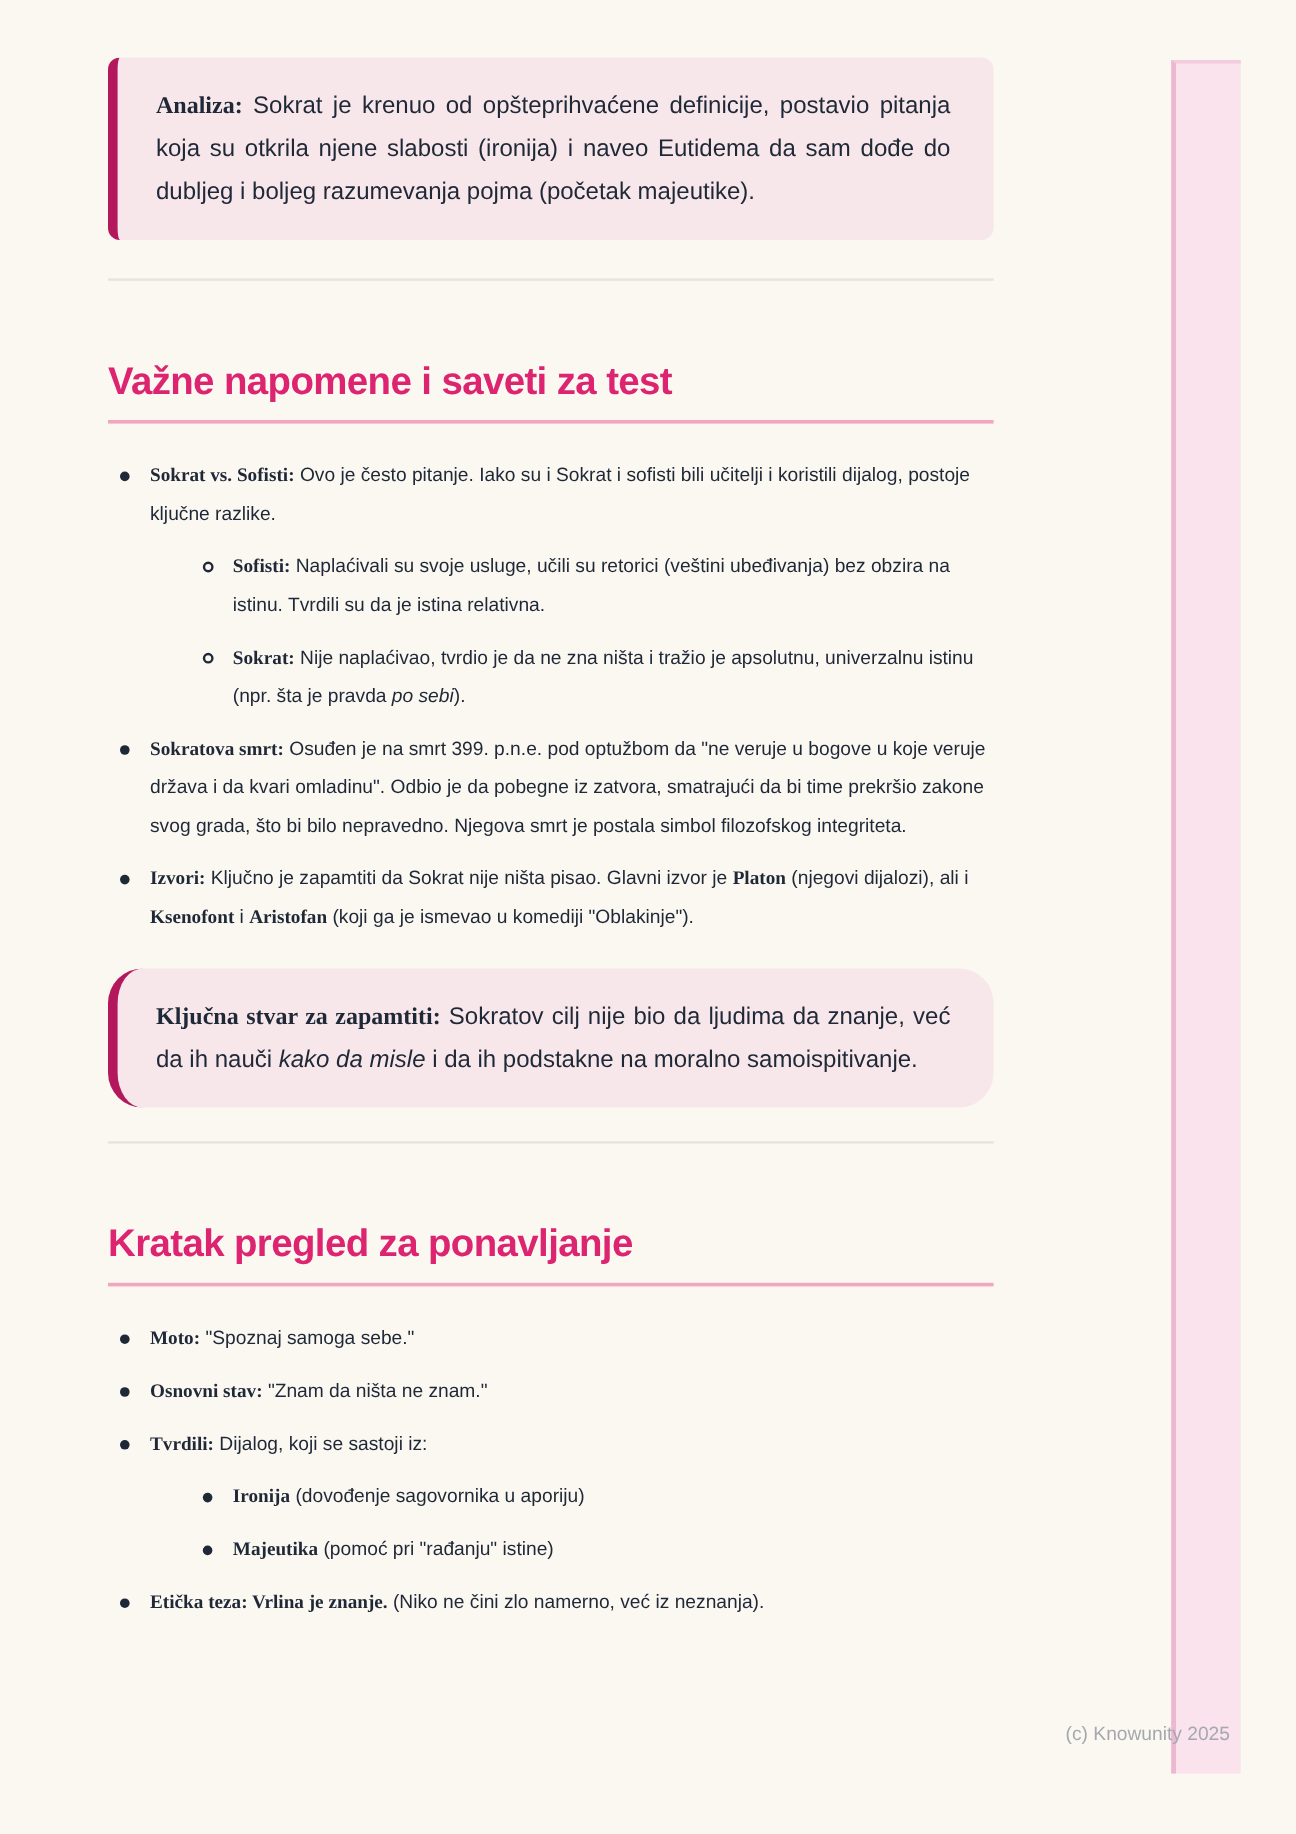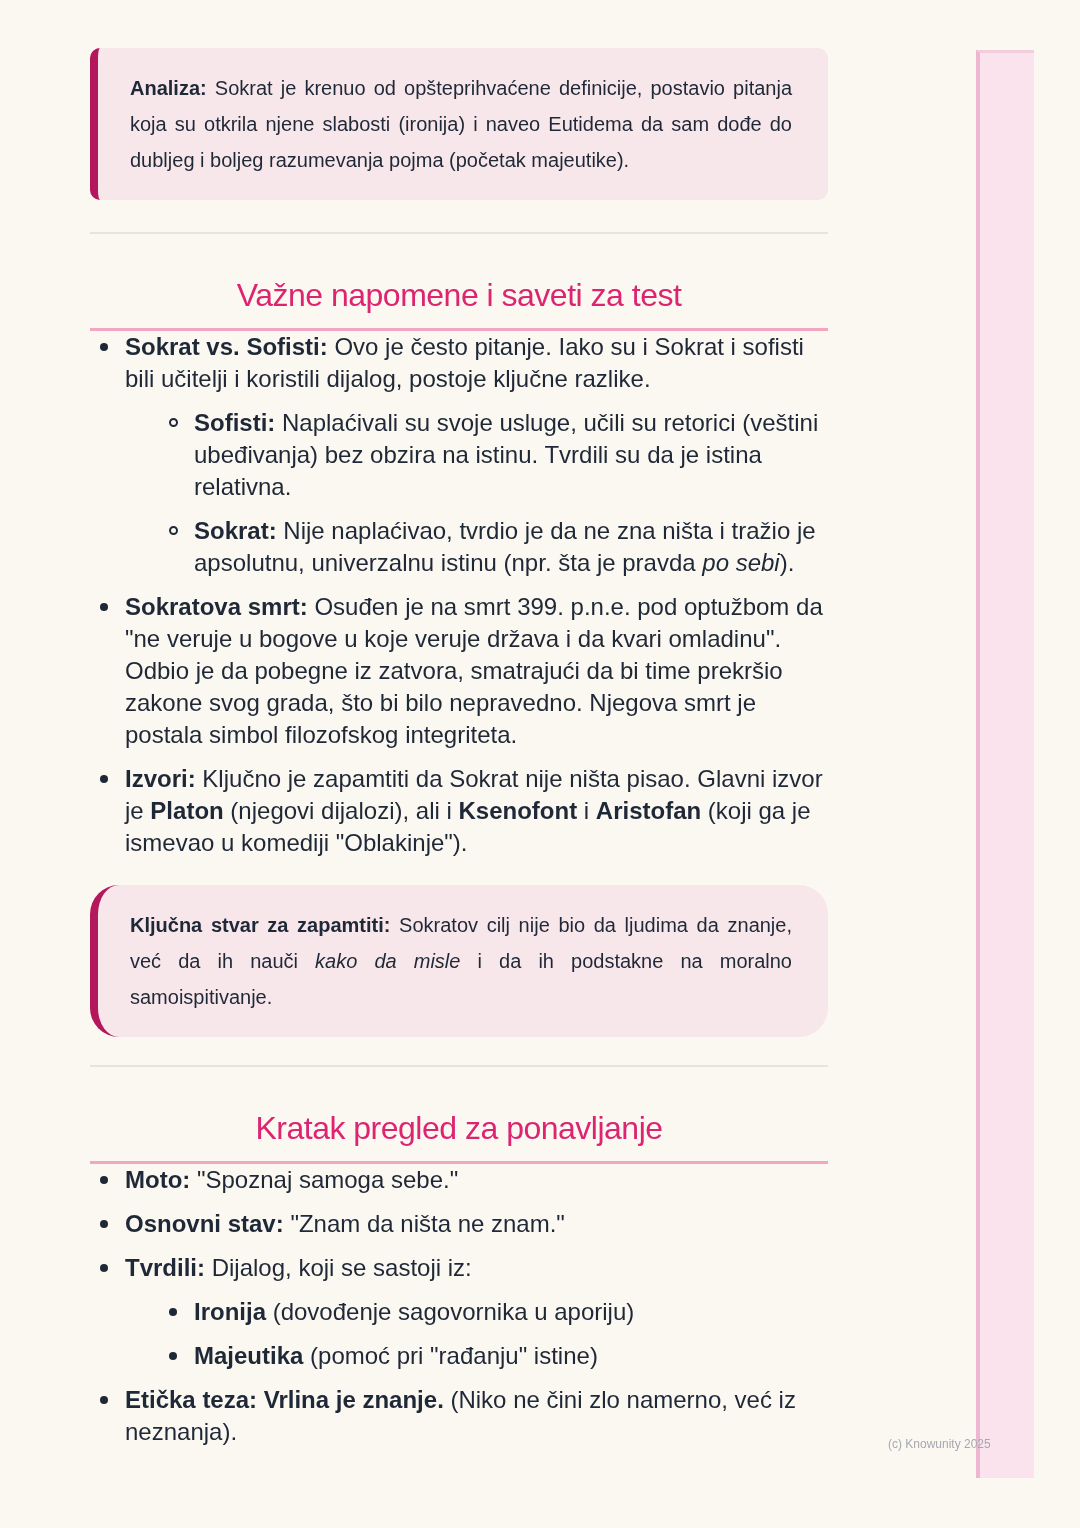--- a/index.html
+++ b/index.html
@@ -31,66 +31,65 @@
   
   .divider {
     height:2px;
     background:#E7E4DD;
     border:none;
   }
   .divider-1 { margin-top:32px; }
   .divider-2 { margin-top:28px; }
   
   h2.section-title {
-    margin-top:42px;
+    margin-top:64px;
     font-size:32px;
     line-height:38px;
-    font-weight:400;
+    font-weight:700;
     letter-spacing:-0.5px;
     color:#DC2470;
-    text-align:center;
   }
   .title-underline {
     margin-top:14px;
     height:3px;
     background:#F1A7C0;
     border:none;
   }
   
-  ul.list { list-style:none; font-size:24px; line-height:32px; }
+  ul.list { list-style:none; margin-top:28px; font-size:16px; line-height:32px; }
   ul.sublist { list-style:none; margin-left:34px; margin-top:12px; }
   li.li { position:relative; padding-left:35px; margin-bottom:12px; }
   li.li:last-child { margin-bottom:0; }
   .marker {
     position:absolute; left:10px; top:12px;
     width:8px; height:8px; border-radius:50%;
     background:#1F2837;
     display:inline-block;
   }
   .marker.circle {
     background:transparent;
     border:2px solid #1F2837;
     width:9px; height:9px;
     top:11px;
   }
-  b, .b { font-weight:700; }
+  b, .b { font-weight:700;font-family:Liberation Serif, serif; }
   i, .i { font-style:italic; }
   
   .edge-band {
     position:absolute;
     left:976px; top:50px;
     width:58px; height:1428px;
     background:#FAE3ED;
     border-left:4px solid #EEB7D1;
     border-top:3px solid #F3CCDE;
   }
   .watermark {
     position:absolute;
     top:1437px; left:888px;
-    font-size:12px;
+    font-size:16px;
     color:#A6A8B0;
     z-index:5;
     white-space:nowrap;
   }
 </style>
 </head>
 <body>
 
 <div class="content">
 

